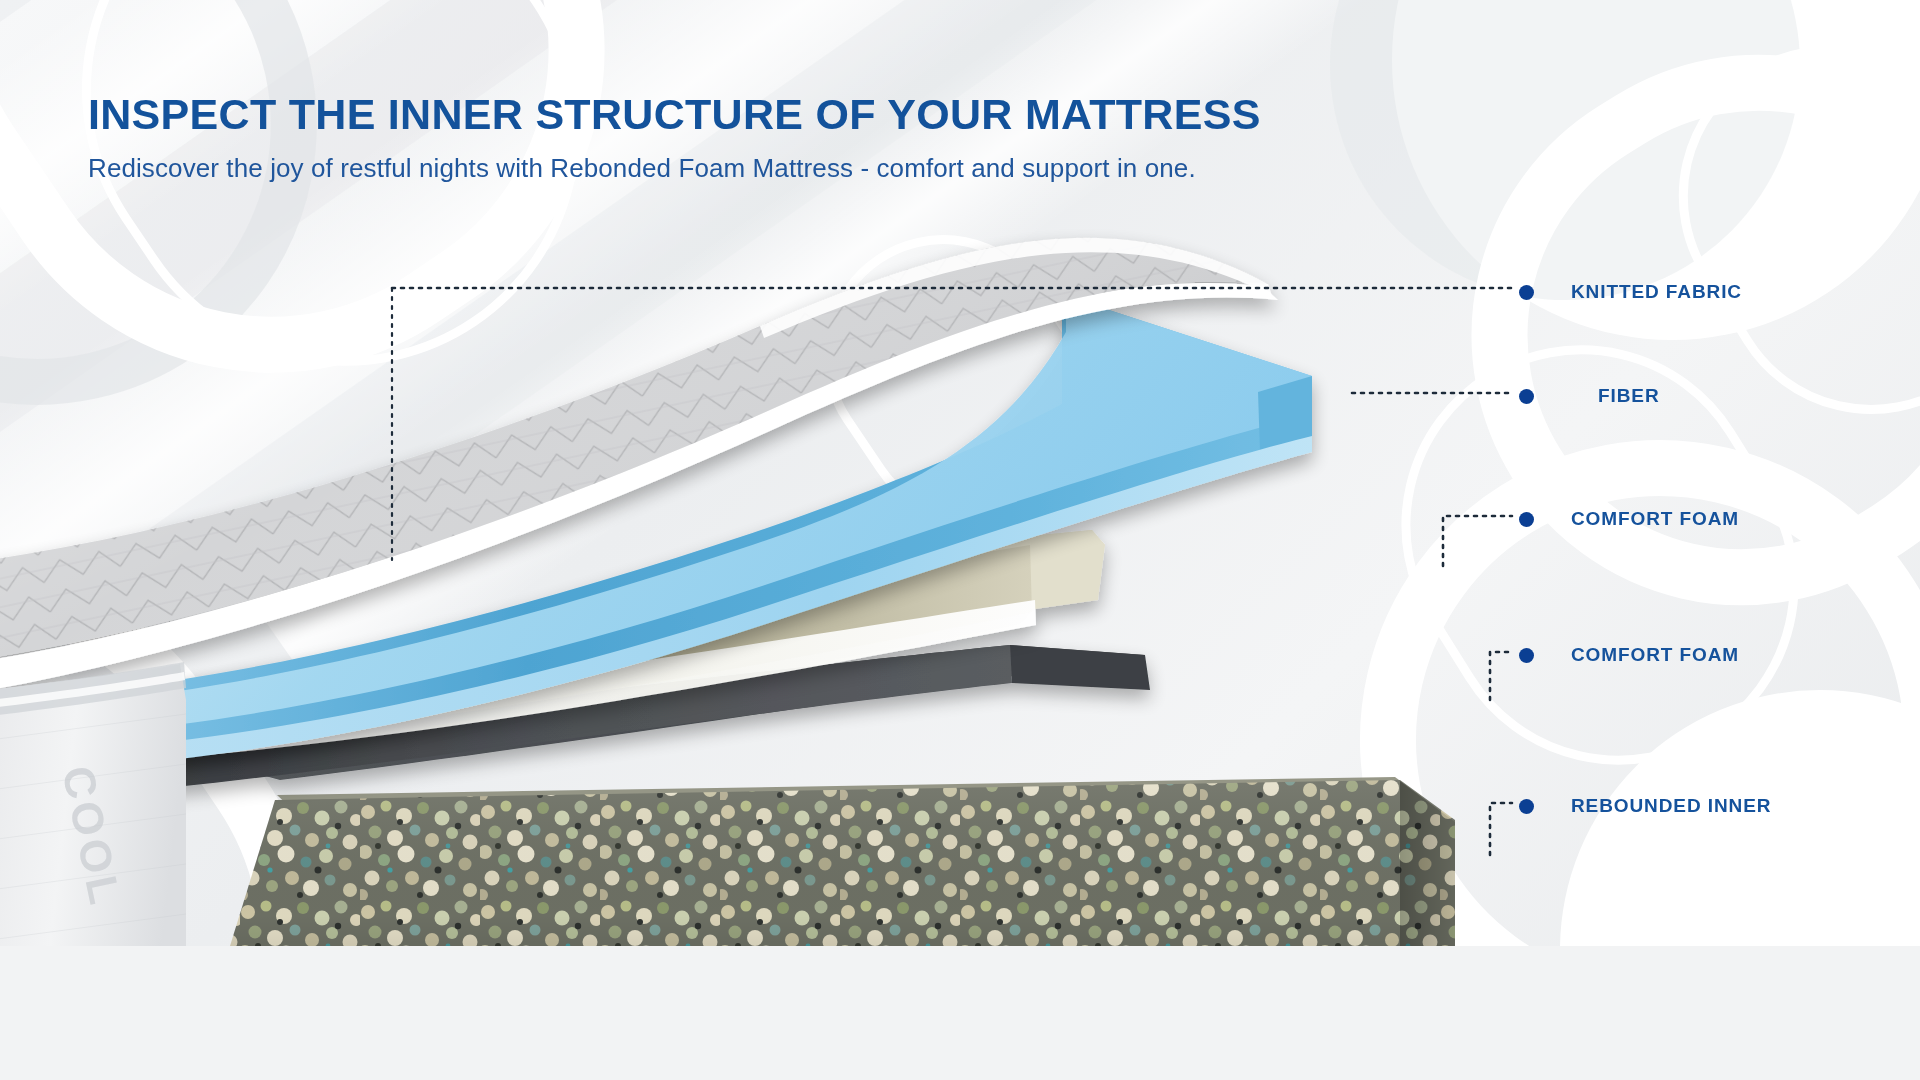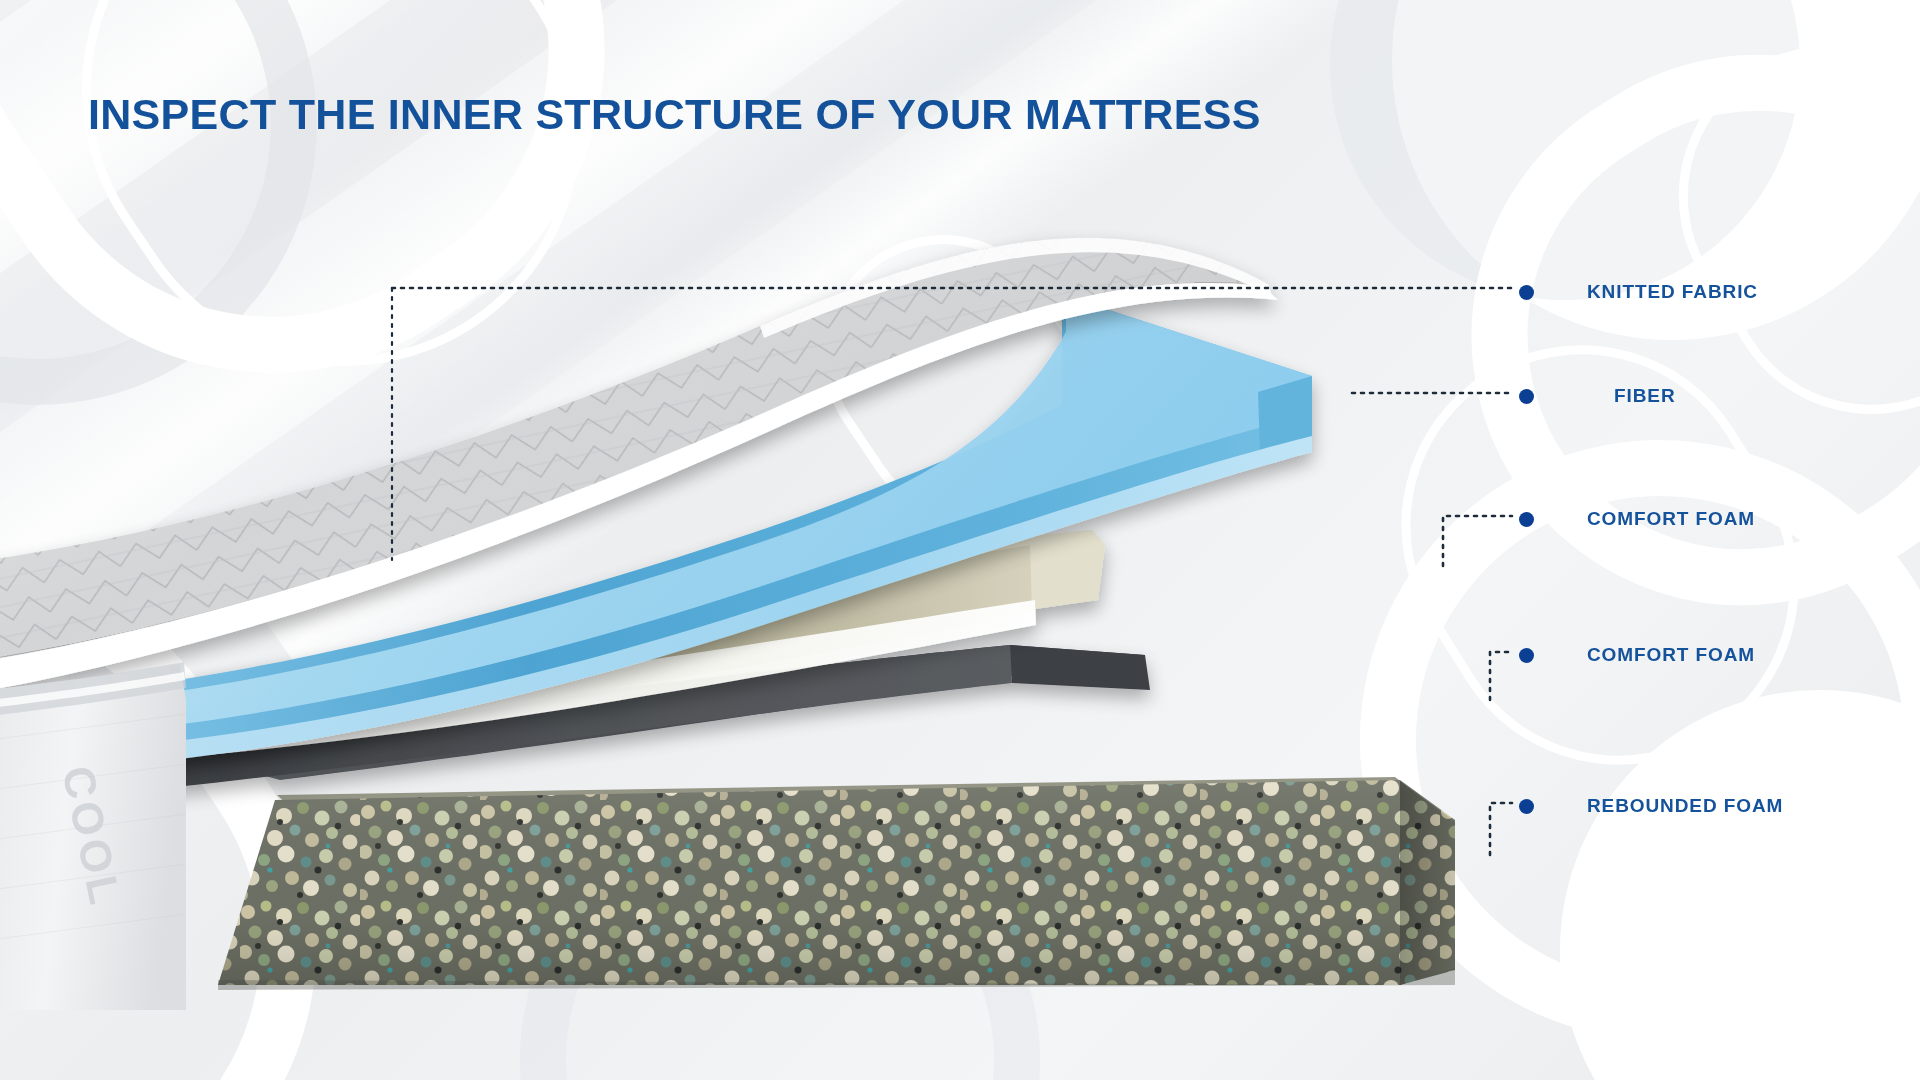--- a/index.html
+++ b/index.html
@@ -5,21 +5,21 @@
 <style>
   * { box-sizing: border-box; margin: 0; padding: 0; }
   html, body {
     width: 1920px; height: 1080px;
     overflow: hidden;
     font-family: "Liberation Sans", sans-serif;
     background: #f2f3f4;
   }
   #stage {
     position: relative;
-    width: 1920px; height: 1080px;
+    width: 1920px; height: 946px;
     overflow: hidden;
     background: linear-gradient(135deg,#f7f8f9 0%,#eceef0 40%,#f4f5f6 70%,#e9ebed 100%);
   }
 
   
   .bg-layer { position:absolute; inset:0; overflow:hidden; pointer-events:none; }
   .stripe {
     position:absolute;
     background: linear-gradient(90deg, rgba(255,255,255,0) 0%, rgba(255,255,255,.85) 50%, rgba(255,255,255,0) 100%);
     transform-origin: top left;
@@ -70,21 +70,21 @@
   }
 
   
   .callouts { position:absolute; inset:0; z-index:50; pointer-events:none; }
   .callout { position:absolute; display:flex; align-items:center; pointer-events:auto; }
   .callout .dot {
     width: 15px; height: 15px; border-radius: 50%;
     background: #0b3f93; flex: 0 0 auto;
   }
   .callout .label {
-    margin-left: 53px;
+    margin-left: 37px;
     font-size: 19px;
     font-weight: 700;
     letter-spacing: .9px;
     color: #15529c;
     white-space: nowrap;
   }
 
   
   #mattress { position:absolute; left:0; top:0; width:1920px; height:1080px; z-index:30; }
 </style>
@@ -118,20 +118,21 @@
     <div class="pill" style="left:1360px; top:440px; width:600px; height:600px; transform:rotate(-32deg);"></div>
     <div class="pill-thin" style="left:1420px; top:340px; width:360px; height:430px; transform:rotate(-32deg);"></div>
     <div class="blob" style="left:1560px; top:690px; width:520px; height:520px;"></div>
     <div class="pill-thin" style="left:1700px; top:40px; width:300px; height:380px; transform:rotate(-32deg);"></div>
 
     <div class="pill-grey" style="left:520px; top:800px; width:520px; height:520px; transform:rotate(-34deg); opacity:.45;"></div>
   </div>
 
   <div class="headings">
     <div id="page-title">INSPECT THE INNER STRUCTURE OF YOUR MATTRESS</div>
+    <div id="page-subtitle">Rediscover the joy of restful nights with Rebonded Foam Mattress - comfort and support in one.</div>
   </div>
 
   <svg id="mattress" viewBox="0 0 1920 1080" xmlns="http://www.w3.org/2000/svg">
     <defs>
 
       <pattern id="quiltPat" width="78" height="58" patternUnits="userSpaceOnUse" patternTransform="rotate(-12)">
         <rect width="78" height="58" fill="#d2d3d5"></rect>
         <path d="M0 29 L20 10 L40 29 L60 10 L78 29" fill="none" stroke="#a9aaad" stroke-width="1.3" opacity=".85"></path>
         <path d="M0 57 L20 38 L40 57 L60 38 L78 57" fill="none" stroke="#a9aaad" stroke-width="1.3" opacity=".85"></path>
         <path d="M0 14 L78 14" fill="none" stroke="#bcbdbf" stroke-width="1" opacity=".6"></path>
@@ -443,17 +444,17 @@
       <span class="label">COMFORT FOAM</span>
     </div>
 
     <div class="callout" style="left:1519px; top:644px;">
       <span class="dot"></span>
       <span class="label">COMFORT FOAM</span>
     </div>
 
     <div class="callout" style="left:1519px; top:795px;">
       <span class="dot"></span>
-      <span class="label">REBOUNDED FOAM</span>
+      <span class="label">REBOUNDED INNER</span>
     </div>
   </div>
 
 </div>
 
 </body></html>

